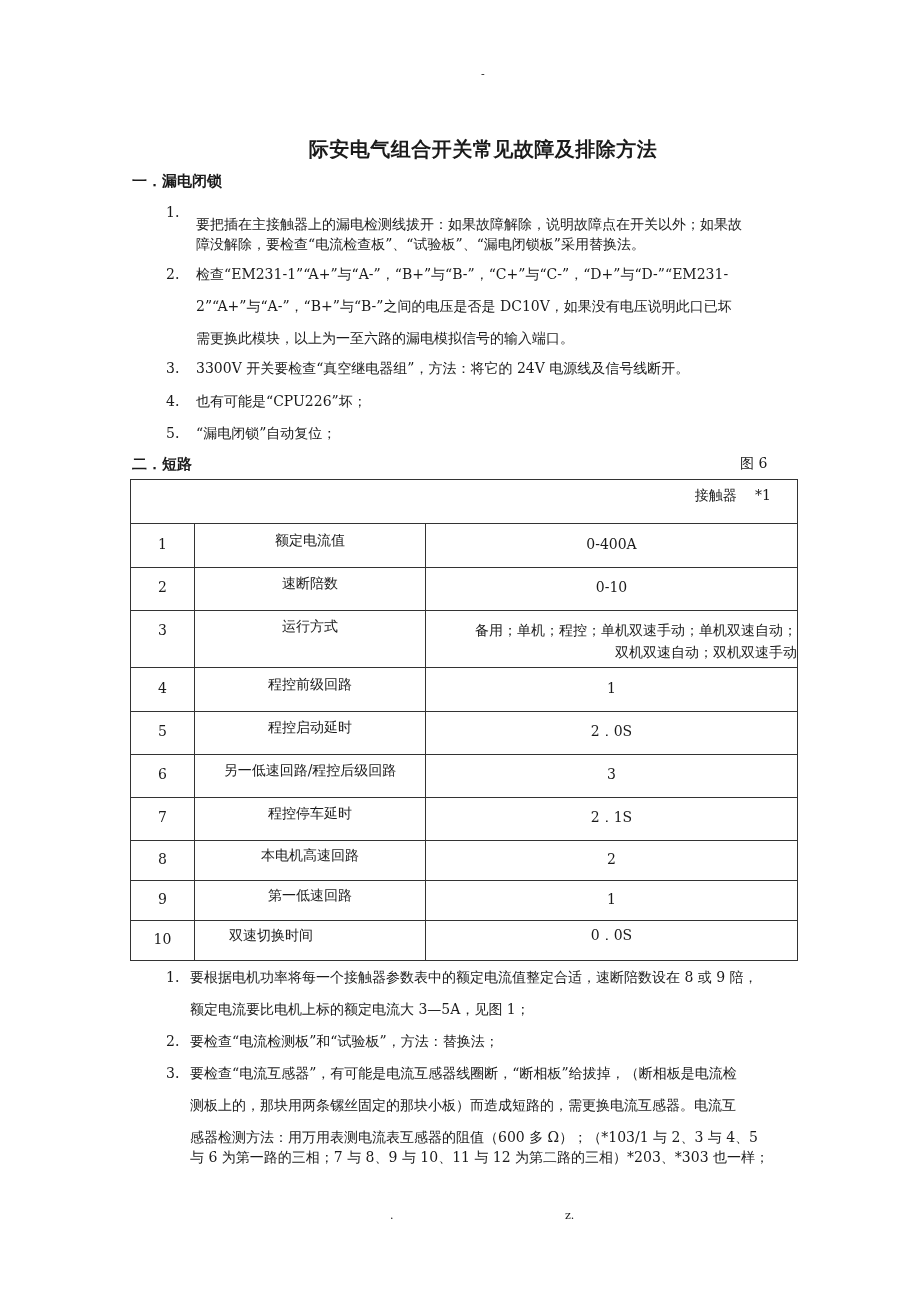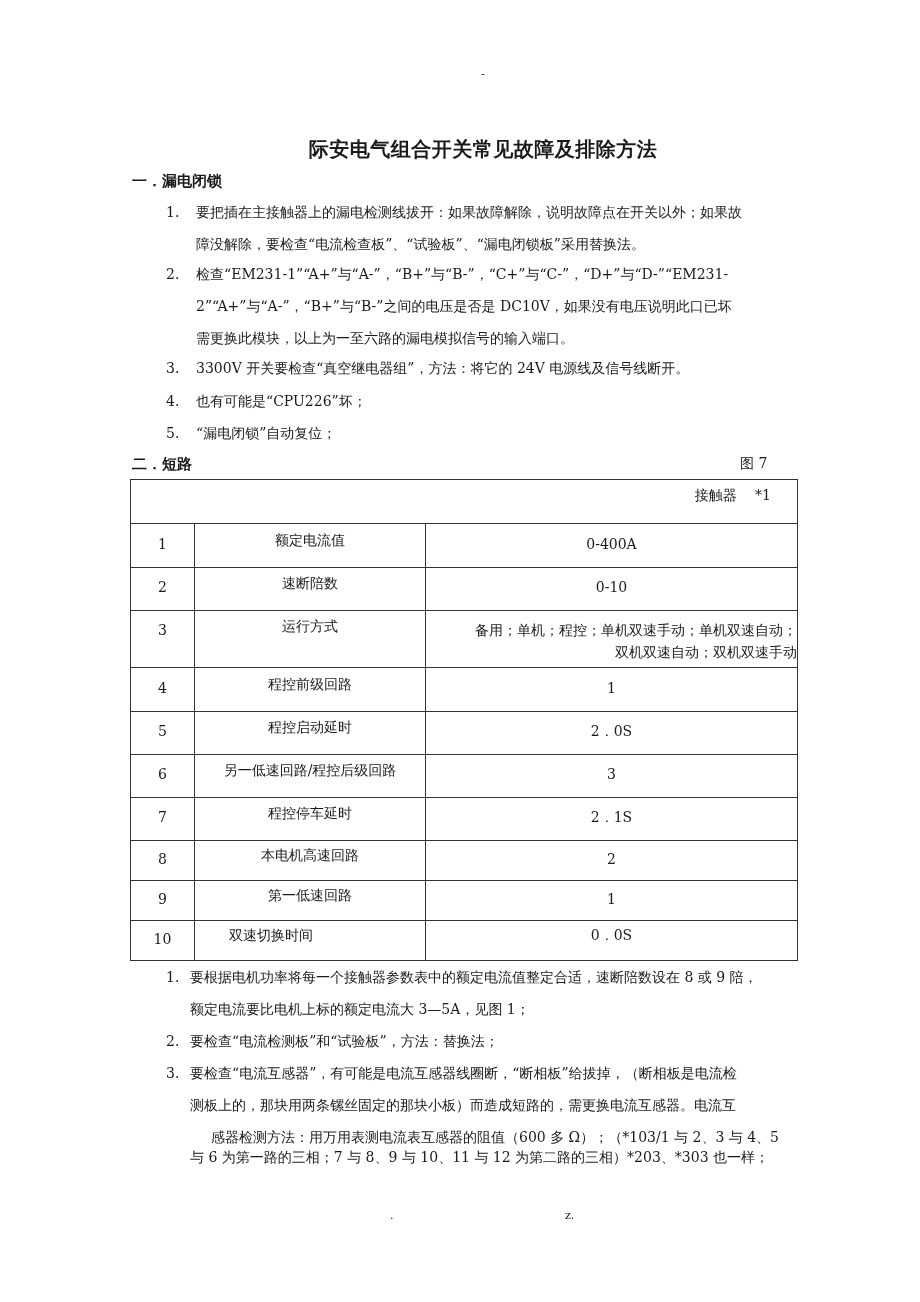--- a/index.html
+++ b/index.html
@@ -34,21 +34,21 @@
 <body>
 
 <div class="abs hdr-mark">-</div>
 
 <div class="abs title">际安电气组合开关常见故障及排除方法</div>
 
 <div class="abs sec" style="top:172px;">一．漏电闭锁</div>
 
 <div class="abs item ol1" style="top:196px;">
   <span class="num">1.</span>
-  <span class="txt" style="top:0;">要把插在主接触器上的漏电检测线拔开：如果故障解除，说明故障点在开关以外；如果故</span>
+  <span class="txt" style="top:12px;">要把插在主接触器上的漏电检测线拔开：如果故障解除，说明故障点在开关以外；如果故</span>
   <span class="cont" style="top:32px;">障没解除，要检查“电流检查板”、“试验板”、“漏电闭锁板”采用替换法。</span>
 </div>
 
 <div class="abs item ol1" style="top:258px;">
   <span class="num">2.</span>
   <span class="txt" style="top:0;">检查“EM231-1”“A+”与“A-”，“B+”与“B-”，“C+”与“C-”，“D+”与“D-”“EM231-</span>
   <span class="cont" style="top:32px;">2”“A+”与“A-”，“B+”与“B-”之间的电压是否是 DC10V，如果没有电压说明此口已坏</span>
   <span class="cont" style="top:64px;">需更换此模块，以上为一至六路的漏电模拟信号的输入端口。</span>
 </div>
 
@@ -61,21 +61,21 @@
   <span class="num">4.</span>
   <span class="txt">也有可能是“CPU226”坏；</span>
 </div>
 
 <div class="abs item ol1" style="top:417px;">
   <span class="num">5.</span>
   <span class="txt">“漏电闭锁”自动复位；</span>
 </div>
 
 <div class="abs sec" style="top:455px;">二．短路</div>
-<div class="abs fig" style="top:455px;">图 7</div>
+<div class="abs fig" style="top:455px;">图 6</div>
 
 <table class="params">
   <tbody>
       <tr>
     <td colspan="3" class="hdrcell">
       <div class="cellin" style="height:43px;">
         <span class="hdrtext">接触器　 *1</span>
       </div>
     </td>
   </tr>
@@ -201,18 +201,18 @@
 
 <div class="abs item ol2" style="top:1025px; left:166px;">
   <span class="num">2.</span>
   <span class="txt">要检查“电流检测板”和“试验板”，方法：替换法；</span>
 </div>
 
 <div class="abs item ol2" style="top:1057px; left:166px;">
   <span class="num">3.</span>
   <span class="txt" style="top:0;"> 要检查“电流互感器”，有可能是电流互感器线圈断，“断相板”给拔掉，（断相板是电流检</span>
   <span class="cont" style="top:32px;">测板上的，那块用两条镙丝固定的那块小板）而造成短路的，需更换电流互感器。电流互</span>
-  <span class="cont" style="top:64px;margin-left:21px;">感器检测方法：用万用表测电流表互感器的阻值（600 多 Ω）；（*103/1 与 2、3 与 4、5</span>
+  <span class="cont" style="top:64px;">感器检测方法：用万用表测电流表互感器的阻值（600 多 Ω）；（*103/1 与 2、3 与 4、5</span>
   <span class="cont" style="top:84px;">与 6 为第一路的三相；7 与 8、9 与 10、11 与 12 为第二路的三相）*203、*303 也一样；</span>
 </div>
 
 <div class="abs footer" style="left:390px;">.</div>
 <div class="abs footer" style="left:565px;">z.</div>
 
 </body></html>

